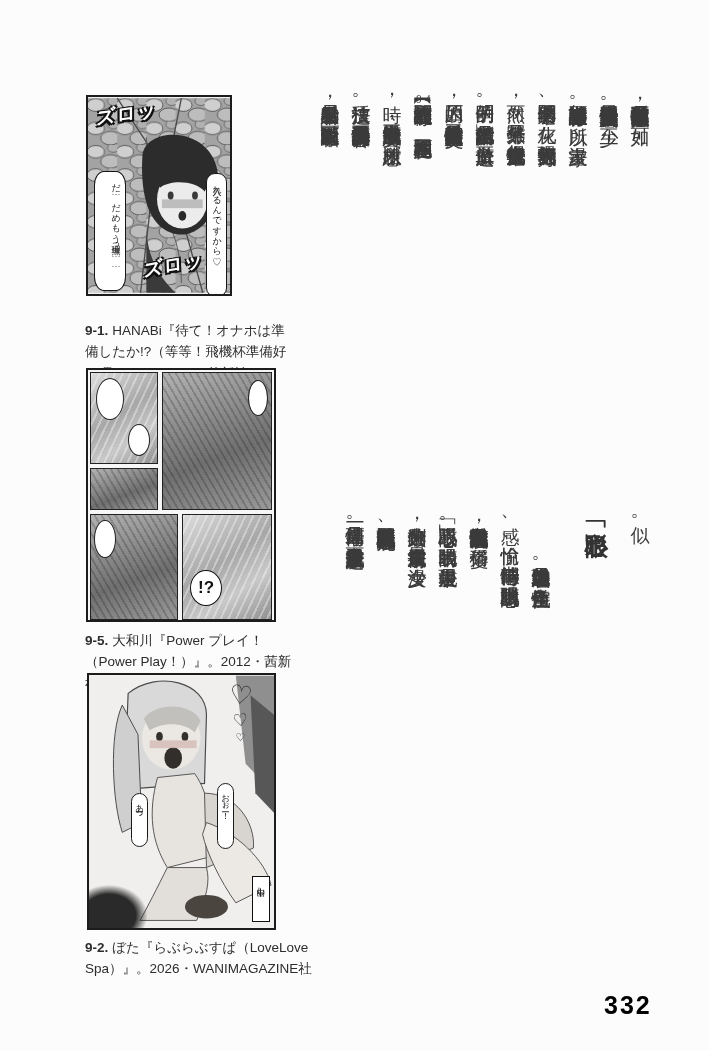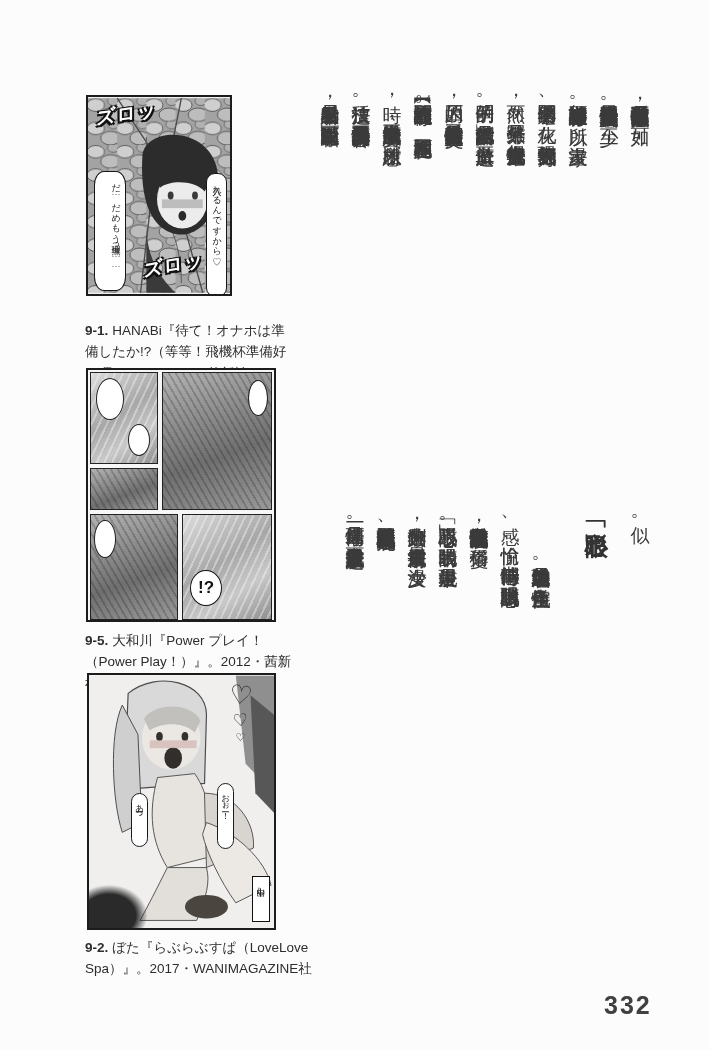--- a/index.html
+++ b/index.html
@@ -95,21 +95,21 @@
     font-size:13.5px;line-height:1.58;color:#2d2d2d;
   }
   #cap1{left:85px;top:320px;width:208px;}
   #cap2{left:85px;top:630px;width:208px;}
   #cap3{left:85px;top:937px;width:232px;}
   .cap-label{font-weight:bold;margin-right:4px;}
   
   #pageno{
     position:absolute;left:604px;top:991px;
     font-family:"Liberation Sans",sans-serif;font-weight:bold;
-    font-size:25px;letter-spacing:2px;color:#404040;
+    font-size:25px;letter-spacing:2px;color:#000000;
   }
 </style>
 </head>
 <body>
 
 <div style="position:absolute;inset:0;">
 
   <div class="panel" id="fig1">
     <svg viewBox="0 0 146 200" aria-hidden="true">
       <defs>
@@ -176,21 +176,21 @@
     <div class="hearts">
       <span class="h1">♡</span>
       <span class="h2">♡</span>
       <span class="h3">♡</span>
     </div>
     <div class="bub3 bub3-a">あーっ</div>
     <div class="bub3 bub3-b">おぉー！</div>
     <div class="tag3">中出し</div>
     <div class="darkblob"></div>
   </div>
-  <p class="caption" id="cap3"><span class="cap-label">9-2.</span><span>ぼた『らぶらぶすぱ（LoveLove Spa）』。2017・WANIMAGAZINE社</span></p>
+  <p class="caption" id="cap3"><span class="cap-label">9-2.</span><span>ぼた『らぶらぶすぱ（LoveLove Spa）』。2026・WANIMAGAZINE社</span></p>
 
   <div class="vblock" id="block1">
     <p class="vcol">然是種透過各種技巧消除男性存在感的技法，可如</p>
     <p class="vcol">果把人完全變透明又會使性愛場景失去意義。至少</p>
     <p class="vcol">必須讓讀者知道那裡有人存在才行。所以，漫畫家</p>
     <p class="vcol">們開發出了半透明、灰化、部分切割等表現方式。</p>
     <p class="vcol">然而，雖然十分罕見，但也有少數把女性變成半透</p>
     <p class="vcol">明的例子。也就是所謂的「女捨離」。至於這麼做</p>
     <p class="vcol">的原因，其實是為了描寫男性在替女性口交時舔上</p>
     <p class="vcol"><span>癮離不開的模樣【圖</span><span class="tcy">9-4</span><span>】。因為把頭埋在兩腿間</span></p>

